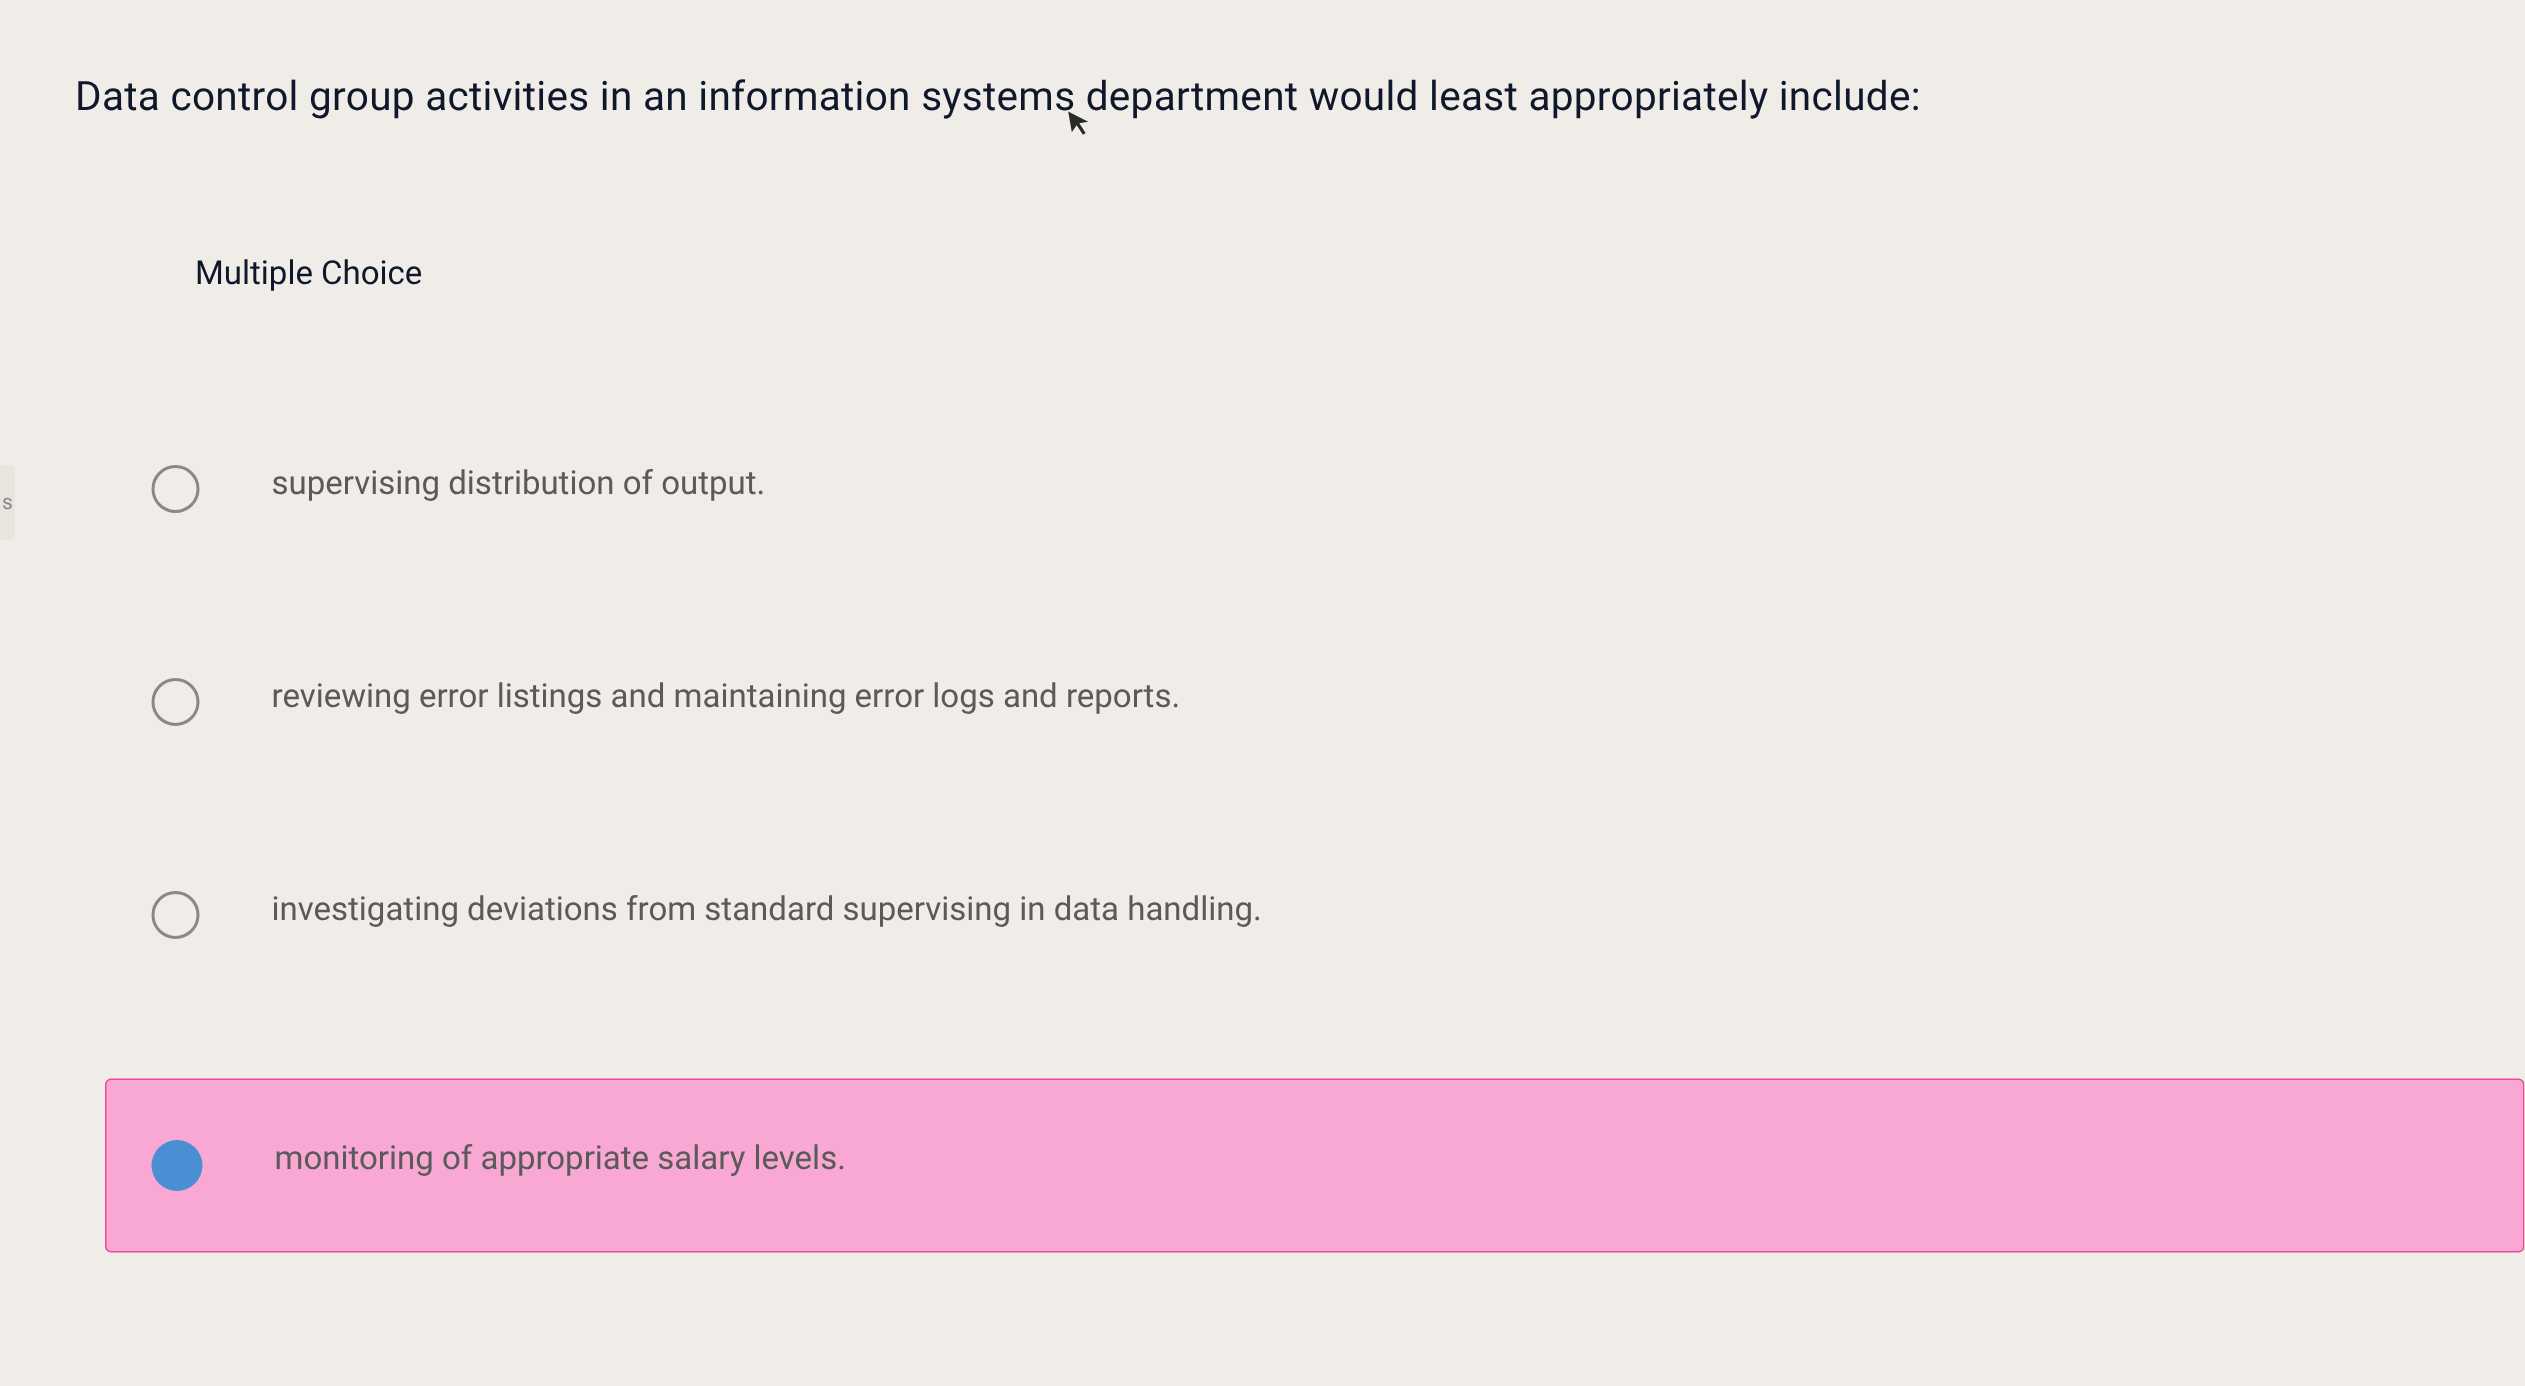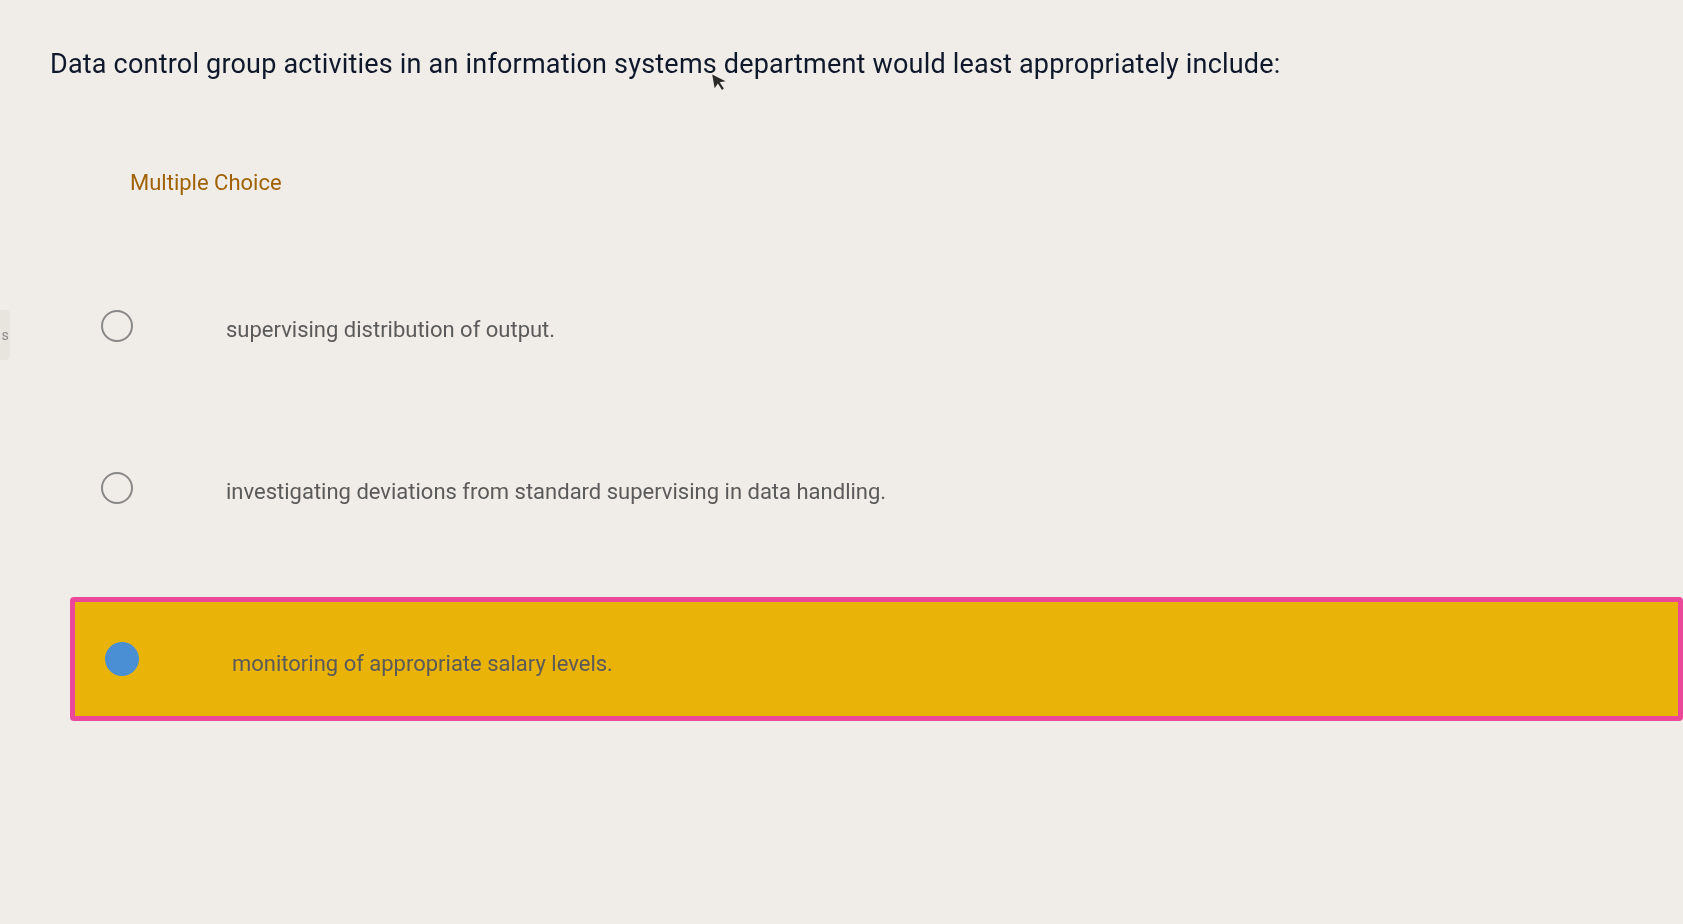--- a/index.html
+++ b/index.html
@@ -21,37 +21,36 @@
       padding: 48px 50px 30px 50px;
       font-weight: 400;
       letter-spacing: 0.2px;
     }
     .answers-container {
       margin-top: 30px;
       padding-left: 70px;
     }
     .section-label {
       font-size: 22px;
-      color: #a16207;
+      color: #0f172a;
       padding: 30px 0 0 60px;
       font-weight: 400;
     }
     .option-row {
       display: flex;
-      align-items: flex-end;
+      align-items: flex-start;
       padding: 40px 20px 40px 30px;
       margin: 4px 0;
       border: 1px solid transparent;
       border-radius: 4px;
       cursor: pointer;
-      gap: 45px;
     }
     .option-row.selected {
-      border: 5px solid #ec4899;
-      background: #eab308;
+      border: 1px solid #ec4899;
+      background: #f9a8d4;
       margin-top: 38px;
     }
     .radio-circle {
       width: 32px;
       height: 32px;
       border: 2px solid #888;
       border-radius: 50%;
       flex-shrink: 0;
       margin-right: 48px;
       display: flex;
@@ -117,20 +116,24 @@
 
   <div style="height:70px;"></div>
 
   <div class="option-row">
     <div class="radio-circle"></div>
     <div class="option-text">supervising distribution of output.</div>
   </div>
 
   <div style="height:20px;"></div>
 
+  <div class="option-row">
+    <div class="radio-circle"></div>
+    <div class="option-text">reviewing error listings and maintaining error logs and reports.</div>
+  </div>
 
   <div style="height:20px;"></div>
 
   <div class="option-row">
     <div class="radio-circle"></div>
     <div class="option-text">investigating deviations from standard supervising in data handling.</div>
   </div>
 
   <div style="height:10px;"></div>
 

